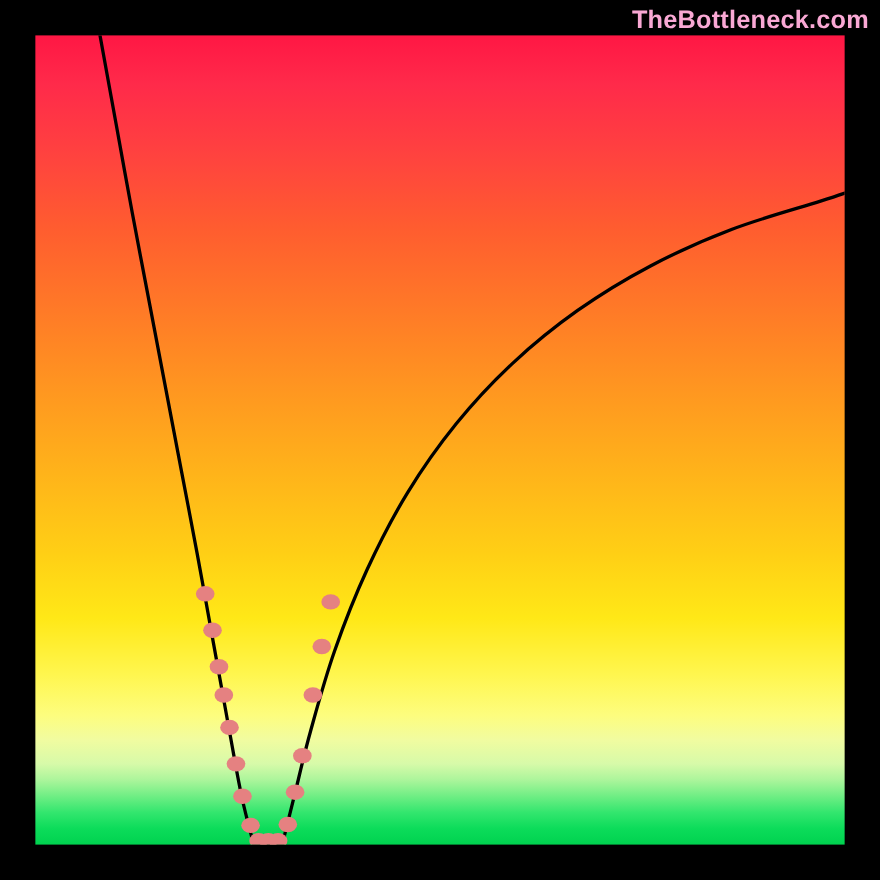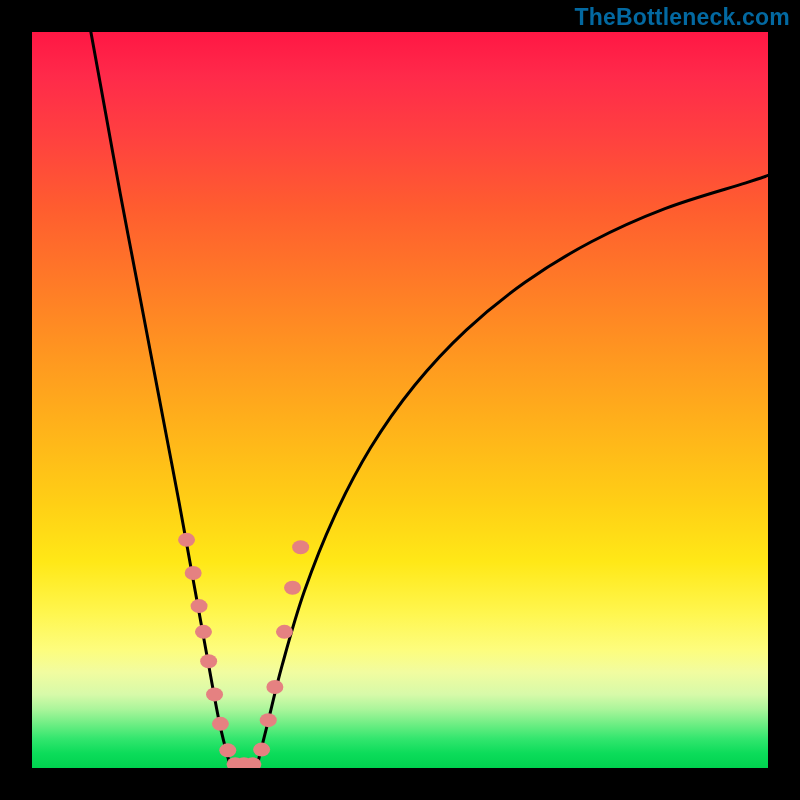--- a/index.html
+++ b/index.html
@@ -62,21 +62,21 @@
     width: 100%;
     height: 100%;
   }
   .watermark {
     position: absolute;
     top: 4px;
     right: 10px;
     font-family: Arial, Helvetica, sans-serif;
     font-size: 23px;
     font-weight: 600;
-    color: #0369a1;
+    color: #f9a8d4;
     letter-spacing: 0.2px;
     user-select: none;
   }
 </style>
 </head>
 <body>
 
 <div class="frame">
   <div class="watermark">TheBottleneck.com</div>
   <div class="plot-area">

